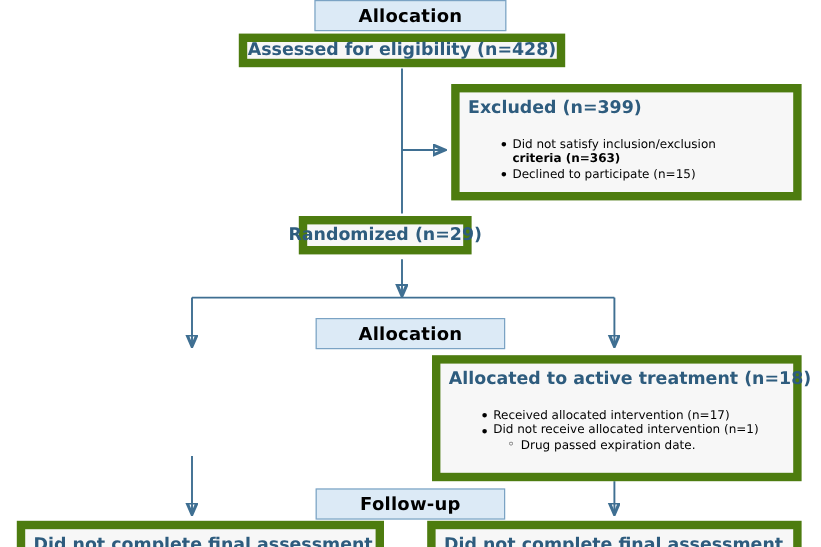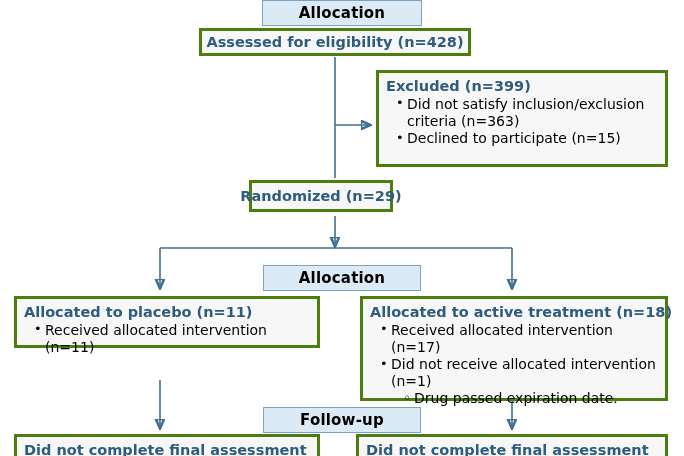--- a/index.html
+++ b/index.html
@@ -16,21 +16,21 @@
   }
   #diagram {
     position: absolute;
     left: 0; top: 0;
     width: 684px;
     height: 456px;
   }
   .node {
     position: absolute;
     box-sizing: border-box;
-    border: 3px solid #4d7c0f;
+    border: 7px solid #4d7c0f;
     background: #f7f7f7;
     color: #2e5c7e;
   }
   .node.stage {
     background: #dceaf6;
     border: 1px solid #7ba3c4;
     color: #000000;
     font-weight: bold;
     font-size: 15px;
     display: flex;
@@ -52,24 +52,24 @@
   .node .heading {
     font-size: 14.5px;
     font-weight: bold;
     color: #2e5c7e;
     line-height: 1.15;
     margin-bottom: 1px;
     white-space: nowrap;
   }
   ul.bullets {
     list-style: none;
-    margin: 0;
+    margin: 16px;
     padding: 0 0 0 10px;
     color: #000000;
-    font-size: 14px;
+    font-size: 10px;
     line-height: 1.22;
   }
   ul.bullets > li {
     position: relative;
     padding-left: 11px;
     margin: 0 0 0.5px 0;
   }
   ul.bullets > li::before {
     content: "\2022";
     position: absolute;
@@ -89,20 +89,21 @@
   }
   ul.bullets ul.subbullets > li::before {
     content: "\25E6";
     position: absolute;
     left: 0;
     top: -0.5px;
   }
   .wrapline {
     display: block;
     padding-left: 0;
+    font-weight: bold;
   }
   svg.connectors {
     position: absolute;
     left: 0; top: 0;
     width: 684px;
     height: 456px;
     pointer-events: none;
   }
   svg.connectors line, svg.connectors path {
     stroke: #3f6f92;
@@ -150,28 +151,20 @@
       <li>
         <span>Declined to participate (n=15)</span>
       </li>
     </ul>
   </div>
 
   <div class="node plain" style="left:249px; top:180px; width:144px; height:32px;text-align:center;">Randomized (n=29)</div>
 
   <div class="node stage" style="left:263px; top:265px; width:158px; height:26px;">Allocation</div>
 
-  <div class="node listbox" style="left:14px; top:296px; width:306px; height:52px;">
-    <div class="heading">Allocated to placebo (n=11)</div>
-    <ul class="bullets">
-      <li>
-        <span>Received allocated intervention (n=11)</span>
-      </li>
-    </ul>
-  </div>
 
   <div class="node listbox" style="left:360px; top:296px; width:308px; height:105px;">
     <div class="heading">Allocated to active treatment (n=18)</div>
     <ul class="bullets">
       <li>
         <span>Received allocated intervention (n=17)</span>
       </li>
       <li>
         <span>Did not receive allocated intervention (n=1)</span>
         <ul class="subbullets">

